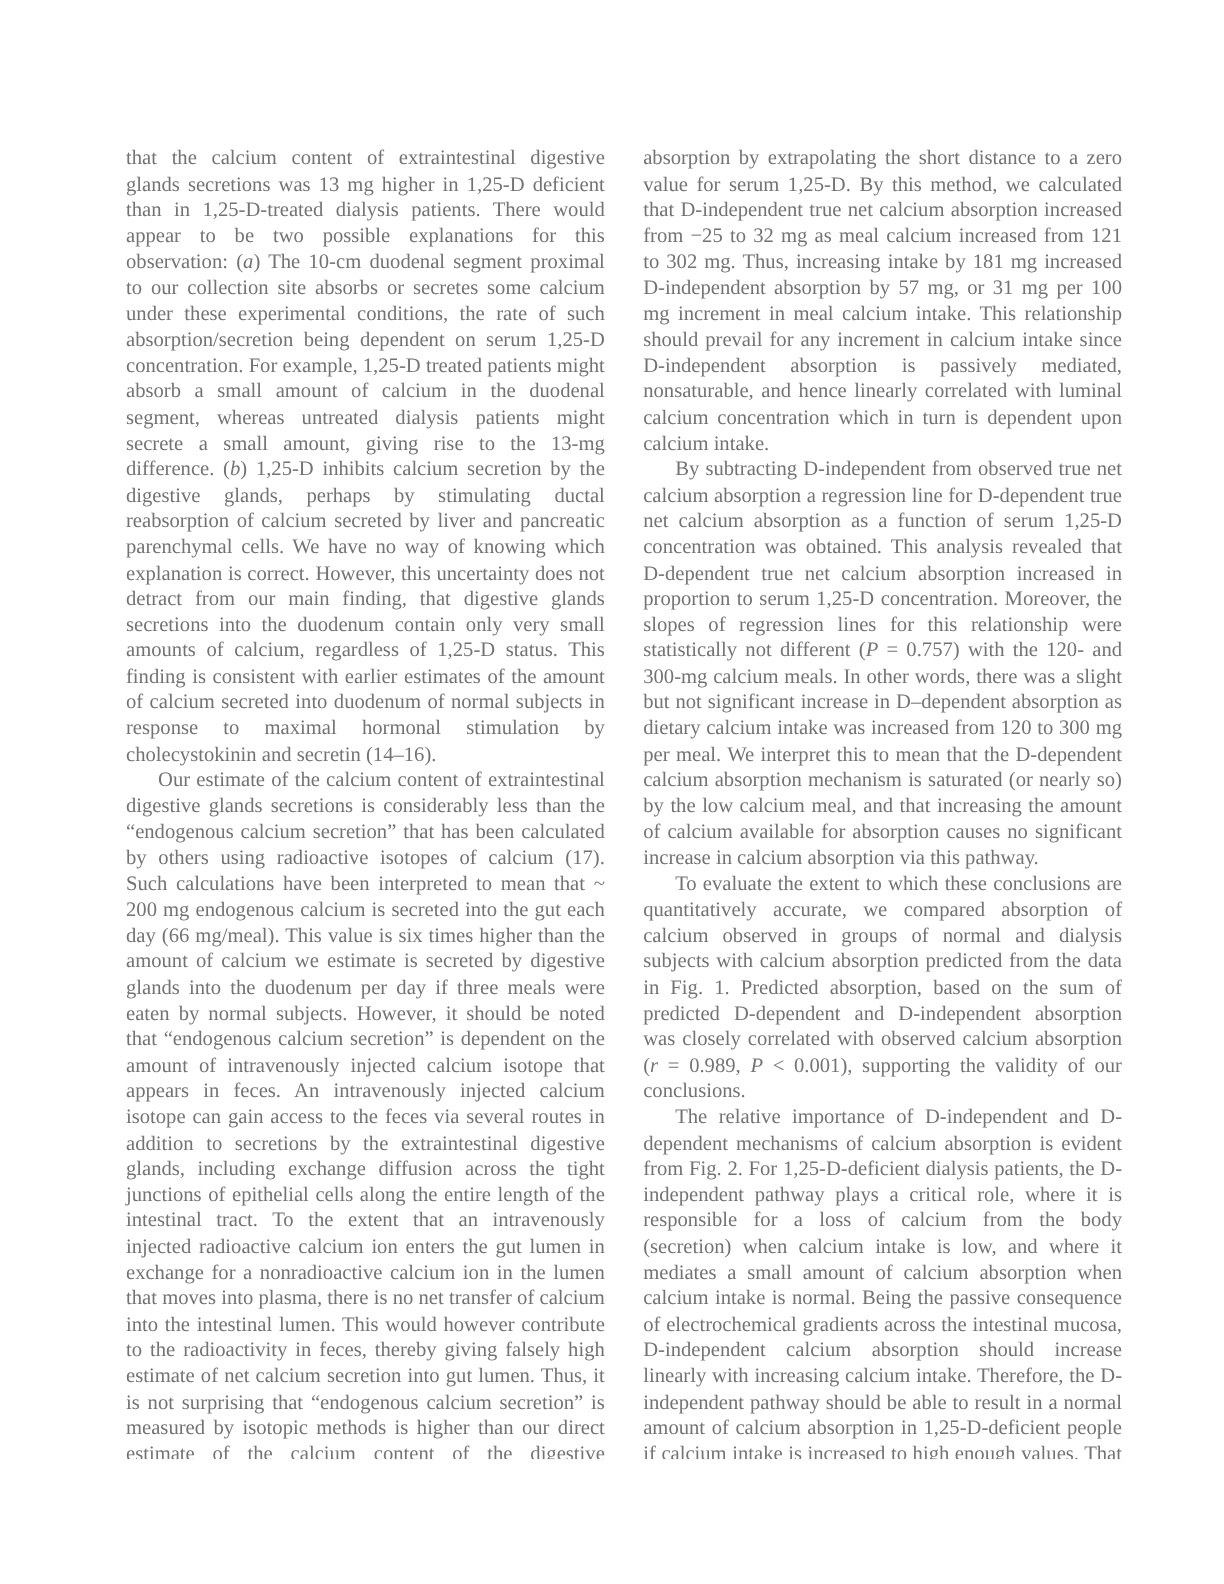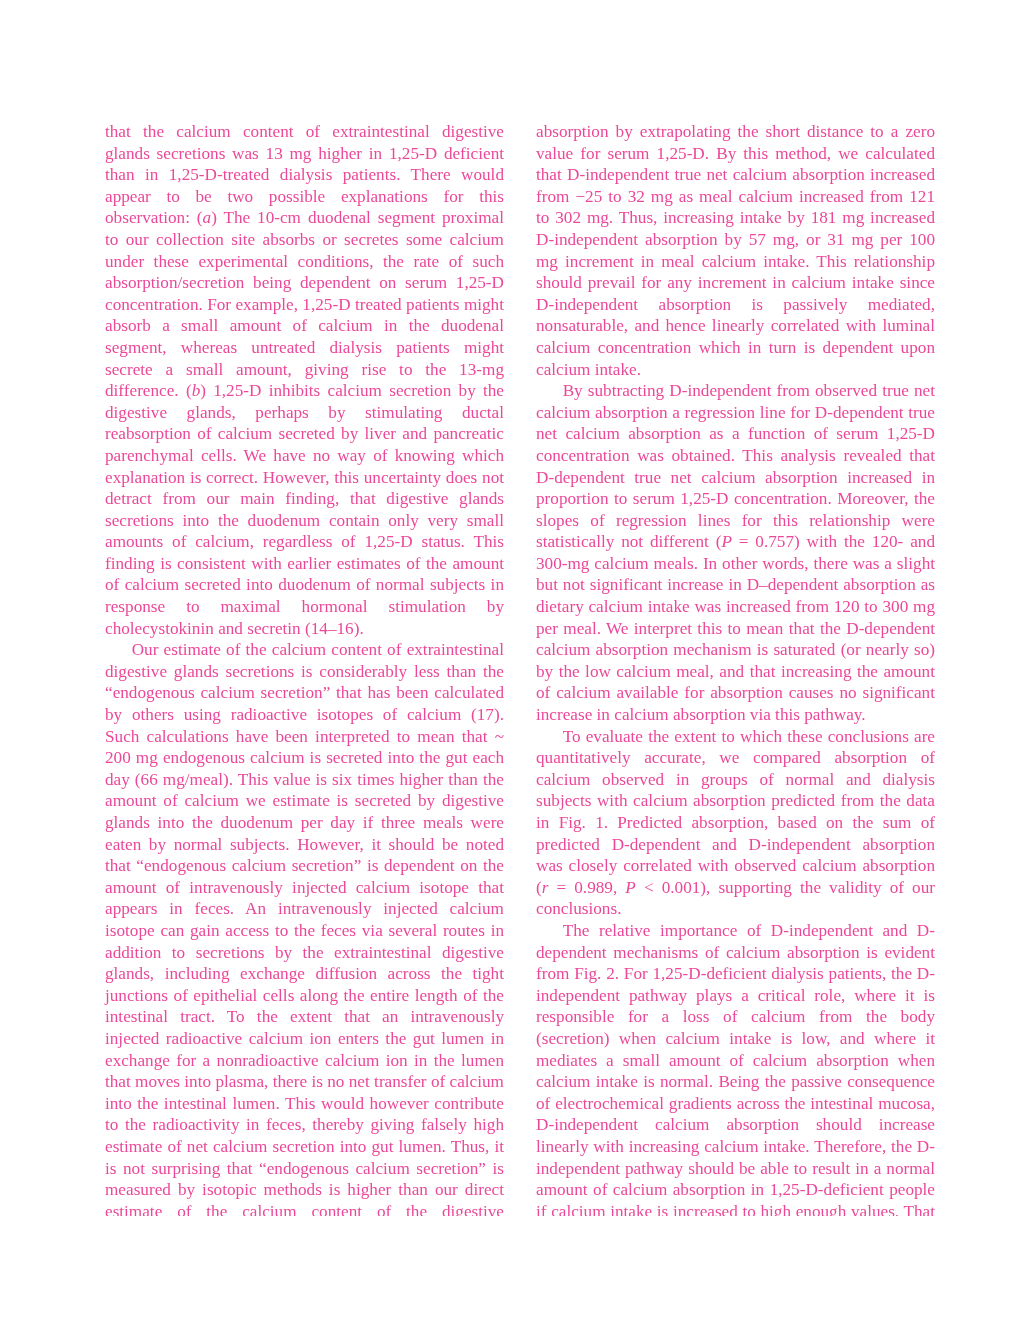--- a/index.html
+++ b/index.html
@@ -5,21 +5,21 @@
   html, body {
     margin: 0;
     padding: 0;
     background: #ffffff;
   }
   .page {
     position: relative;
     width: 1020px;
     height: 1216px;
     background: #ffffff;
-    color: #ec4899;
+    color: #737373;
     font-family: "Liberation Serif", "DejaVu Serif", serif;
     overflow: hidden;
   }
   .content {
     position: absolute;
     top: 121px;
     left: 105px;
     width: 830px;
     display: flex;
     gap: 32px;

